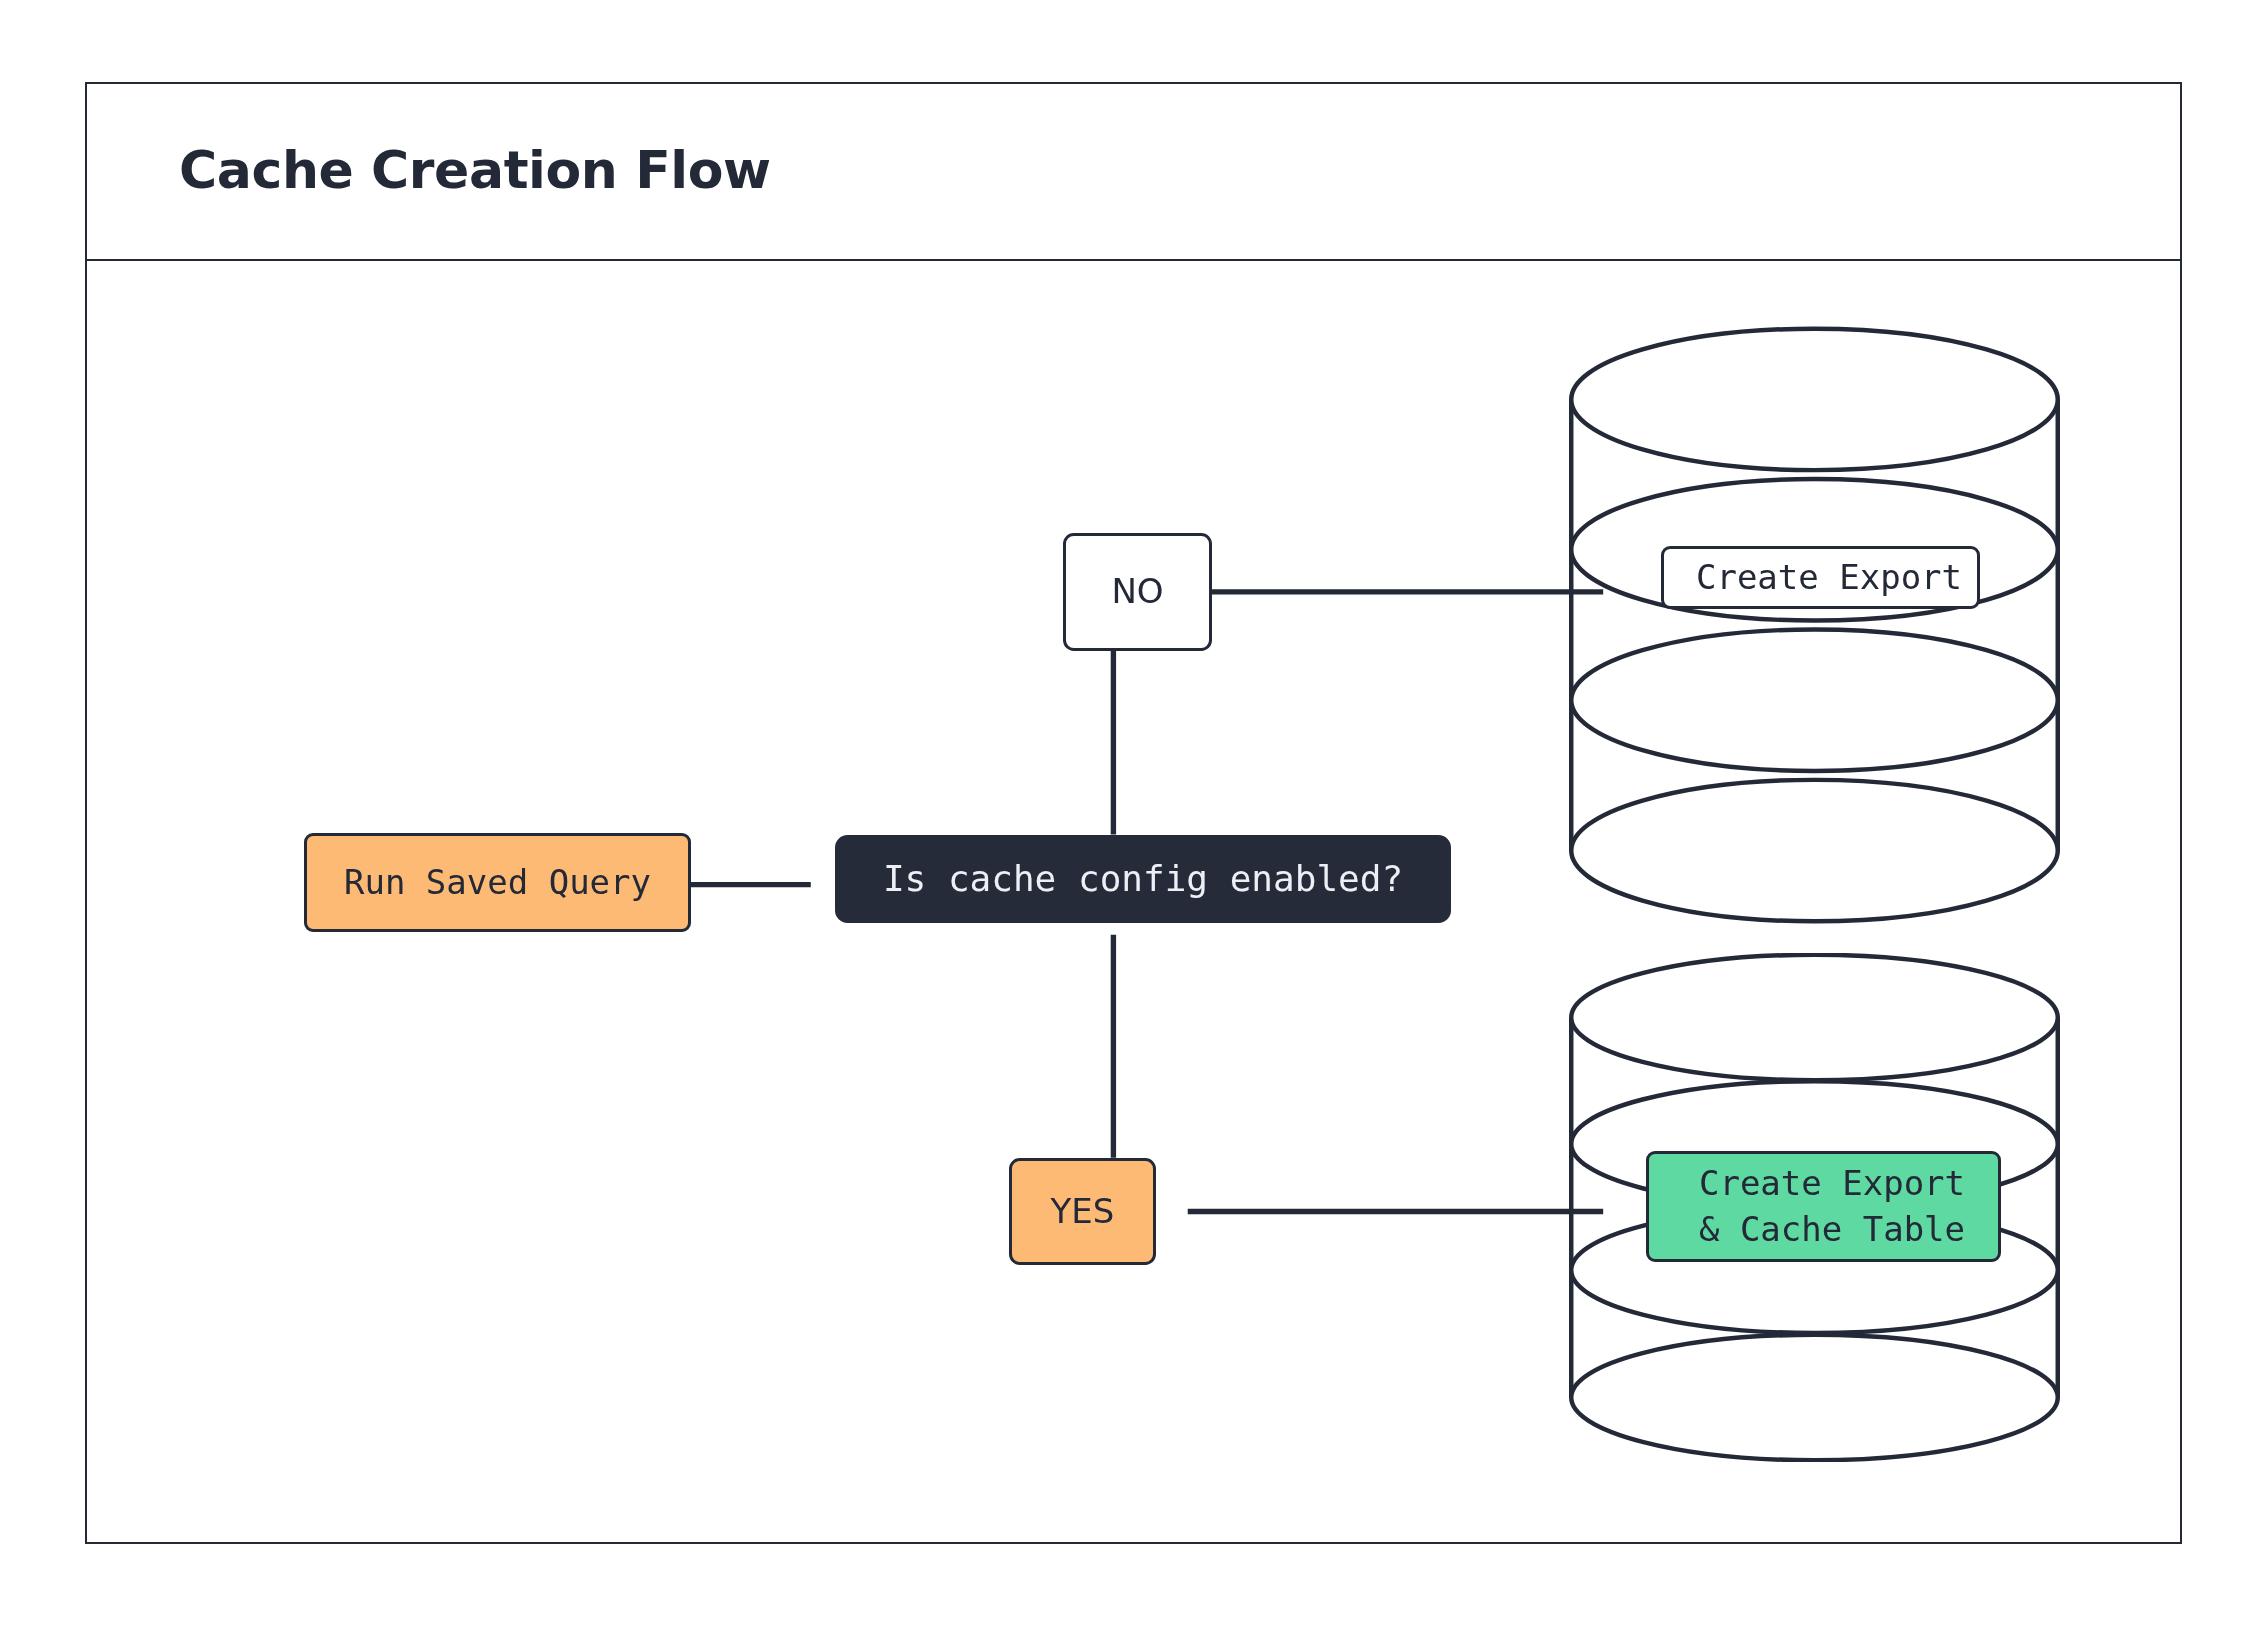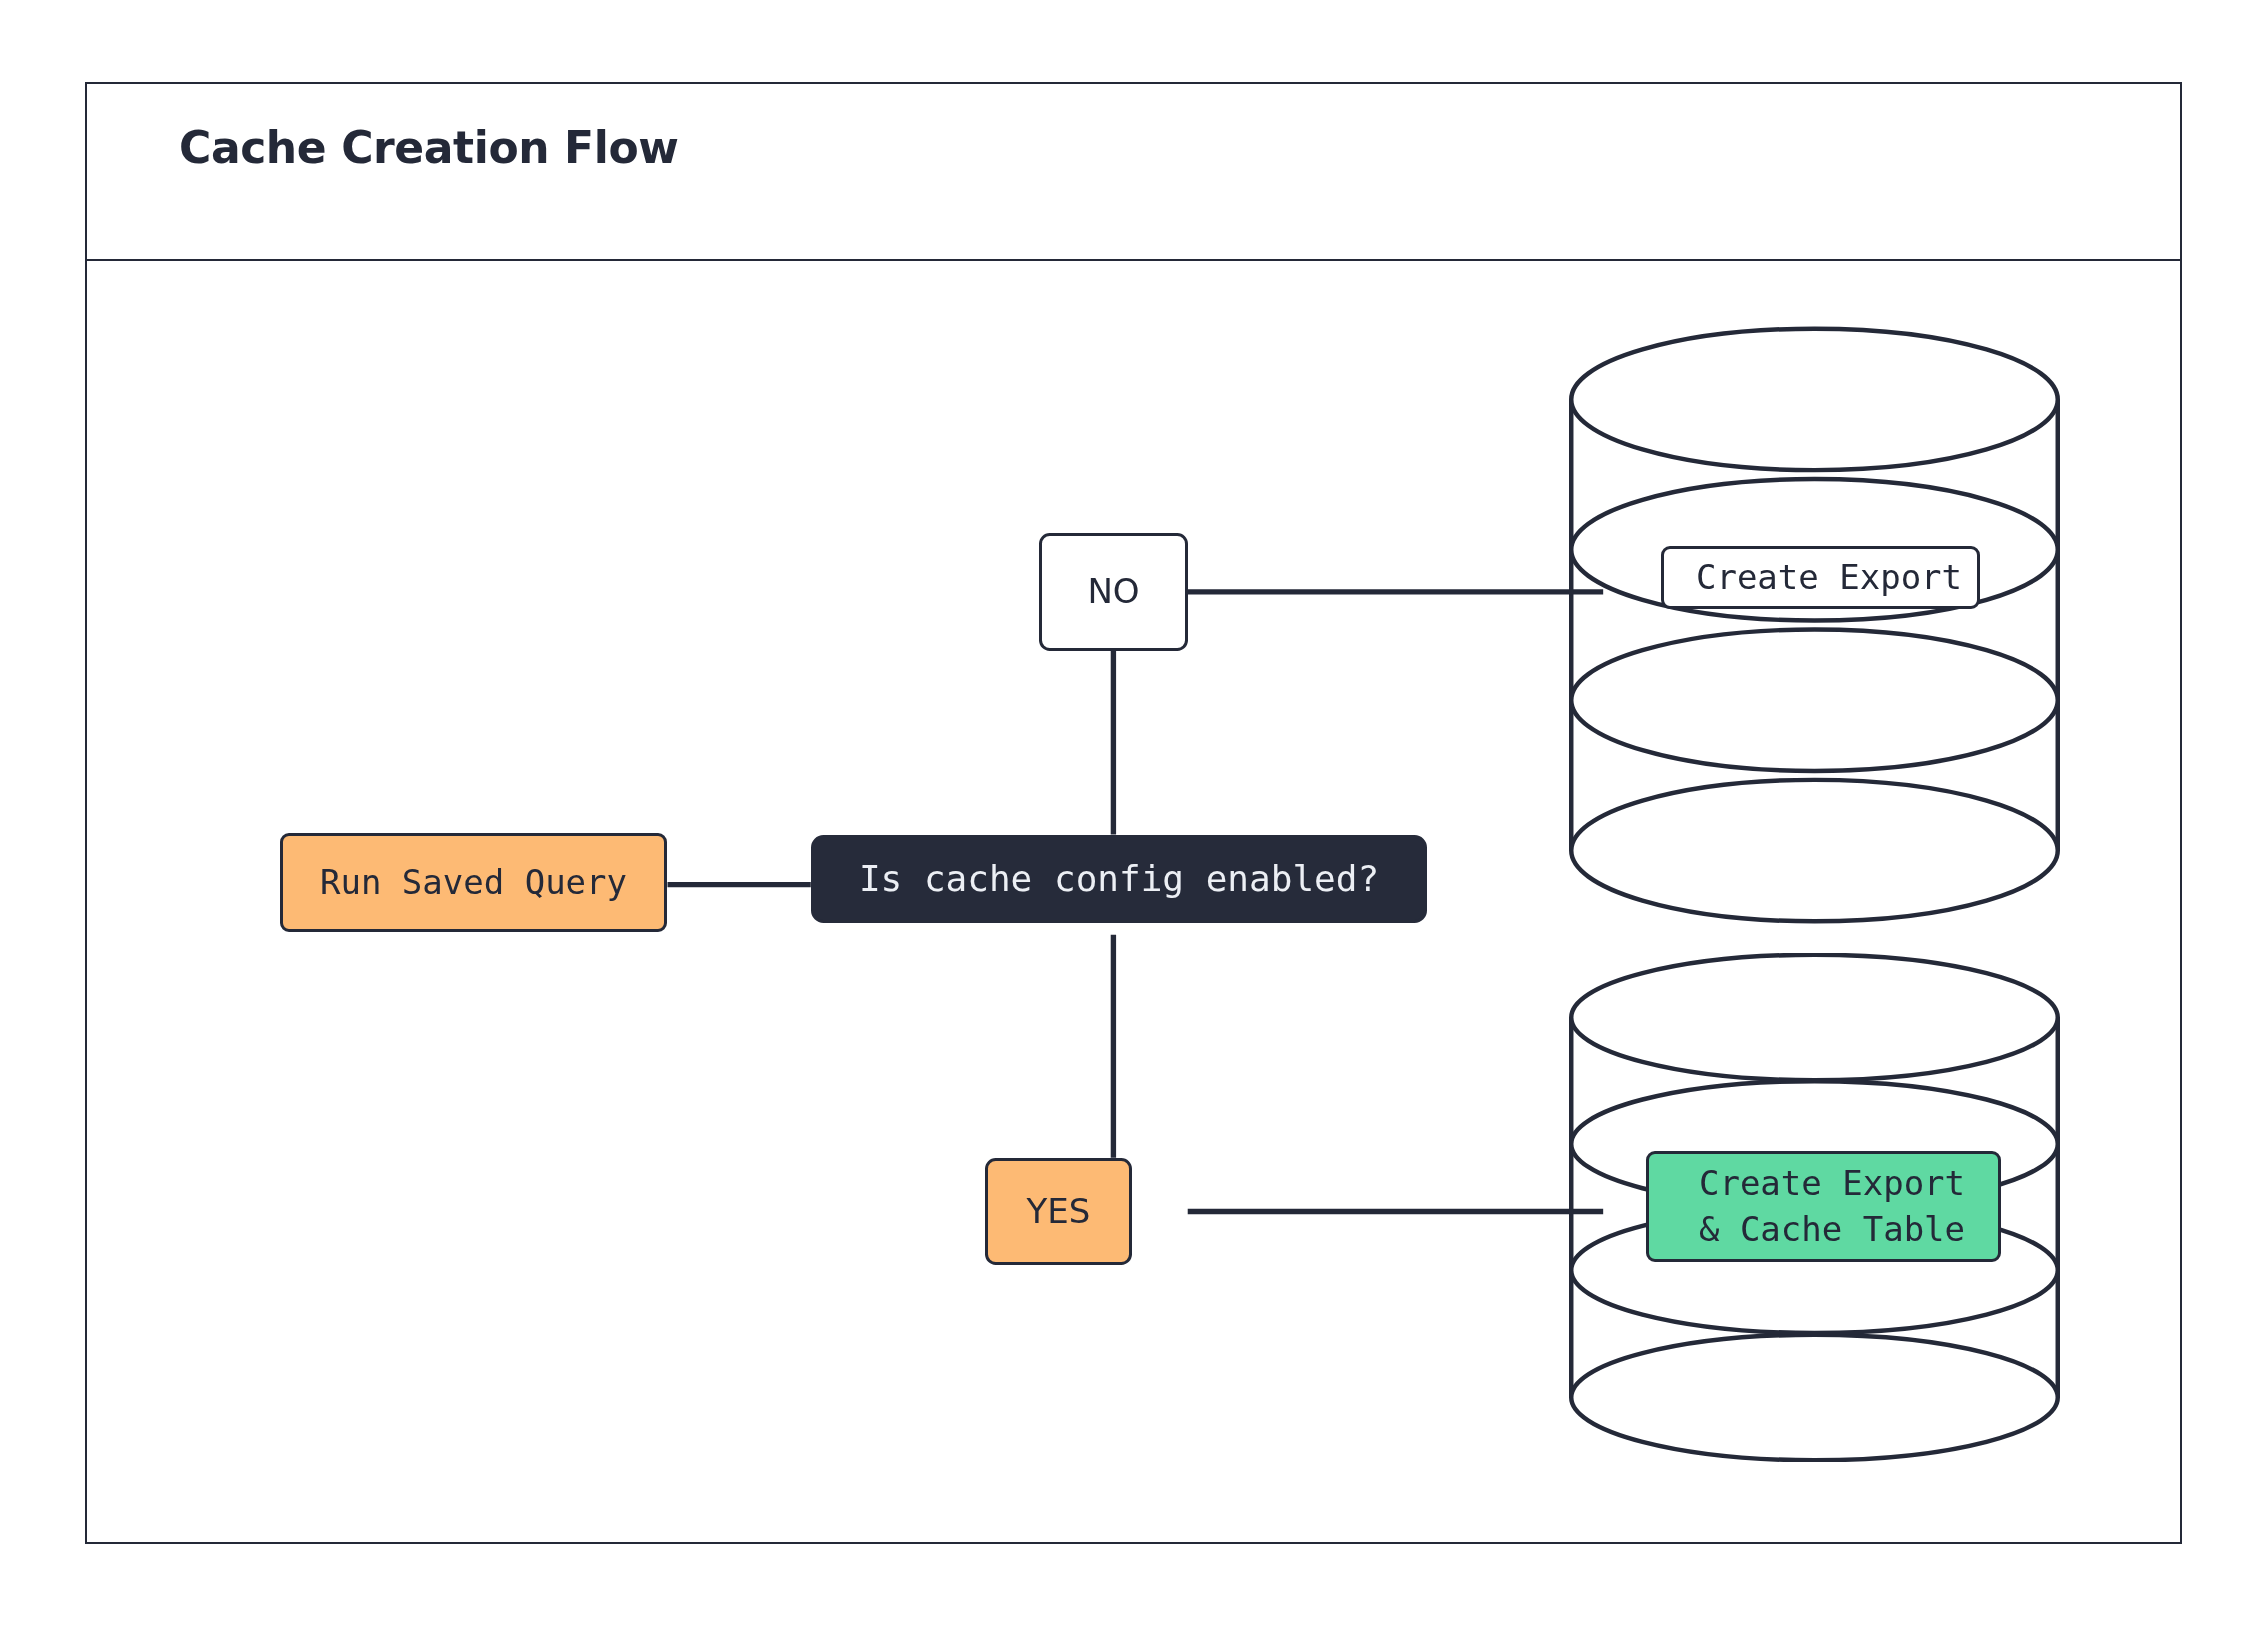--- a/index.html
+++ b/index.html
@@ -34,23 +34,23 @@
     left: 85px;
     top: 82px;
     width: 2097px;
     height: 179px;
     box-sizing: border-box;
     border-bottom: 2.7px solid #242938;
   }
   .diagram-title {
     position: absolute;
     left: 179px;
-    top: 122px;
+    top: 140px;
     font-family: "DejaVu Sans", "Liberation Sans", sans-serif;
-    font-size: 44px;
+    font-size: 52px;
     font-weight: bold;
     color: #242938;
     letter-spacing: -0.4px;
     white-space: nowrap;
   }
 
   
   #edges {
     position: absolute;
     left: 0;
@@ -68,20 +68,21 @@
     align-items: center;
     justify-content: center;
     text-align: left;
     border: 3.6px solid #242938;
     border-radius: 9px;
     font-family: "DejaVu Sans Mono", "Liberation Mono", monospace;
     font-size: 34px;
     line-height: 1.35;
     color: #242938;
     white-space: pre-line;
+    margin-left: 24px;
   }
   .node.green { background: #fdba74; }
   .node.white { background: #ffffff; }
   .node.dark  {
     background: #262B3A;
     color: #eceff4;
     border-color: #262B3A;
     border-radius: 12.5px;
   }
 

